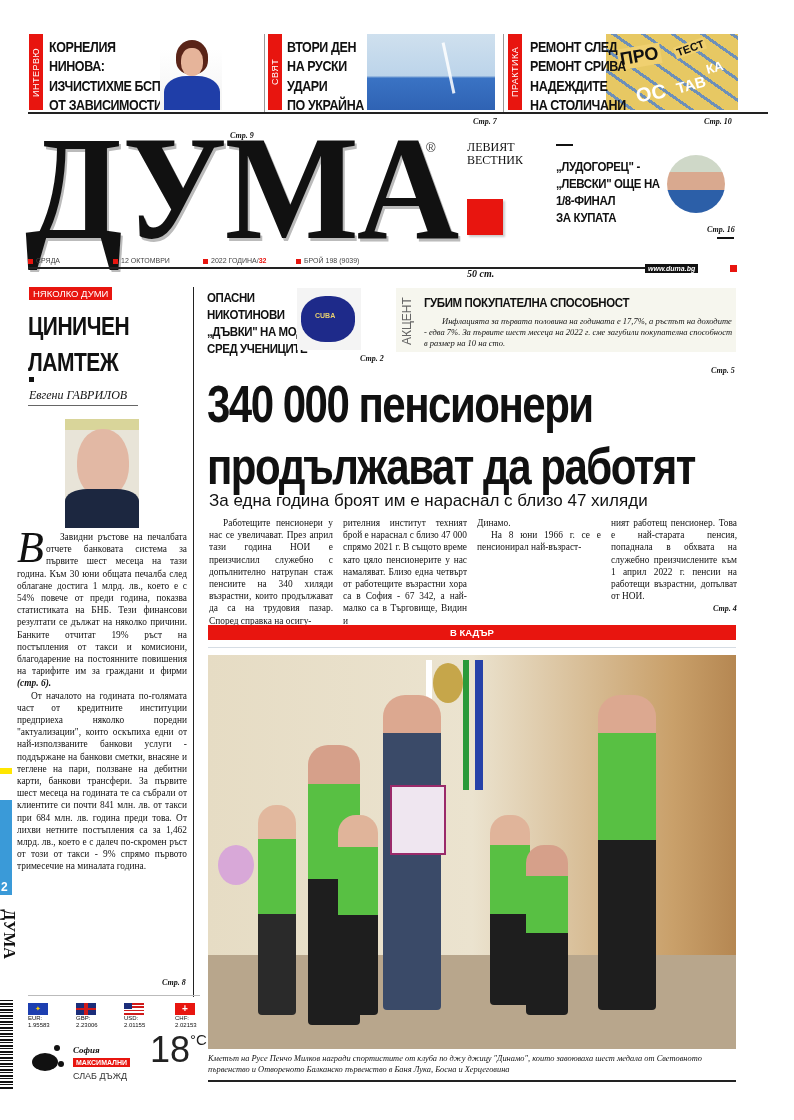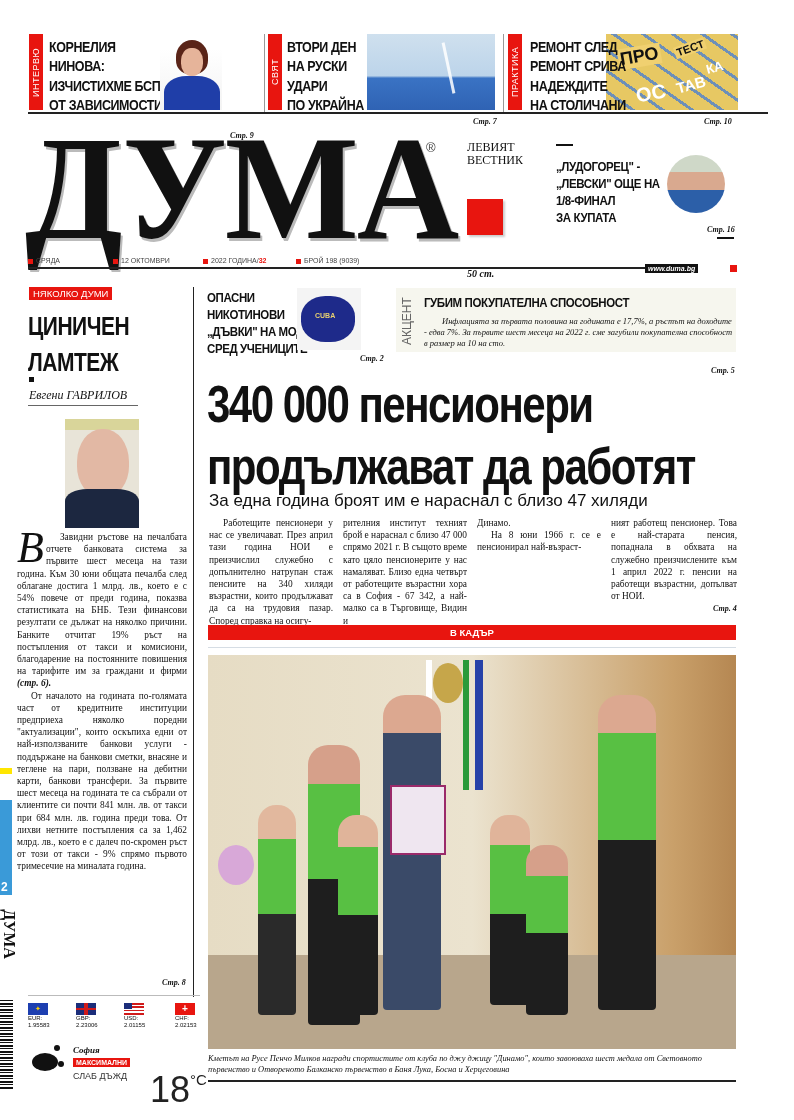--- a/index.html
+++ b/index.html
@@ -152,21 +152,21 @@
 </div>
 
 <div class="abs" style="left:30px;top:1045px;width:32px;height:32px;">
   <div style="position:absolute;left:2px;top:8px;width:26px;height:18px;border-radius:50%;background:#111;"></div>
   <div style="position:absolute;left:24px;top:0;width:6px;height:6px;border-radius:50%;background:#111;"></div>
   <div style="position:absolute;left:28px;top:16px;width:6px;height:6px;border-radius:50%;background:#111;"></div>
 </div>
 <div class="abs" style="left:73px;top:1045px;font-style:italic;font-weight:bold;font-size:9px;">София</div>
 <div class="abs" style="left:73px;top:1058px;background:#e8150f;color:#fff;font-family:'Liberation Sans',sans-serif;font-weight:bold;font-size:7px;padding:1px 3px;">МАКСИМАЛНИ</div>
 <div class="abs" style="left:73px;top:1071px;font-family:'Liberation Sans',sans-serif;font-size:9px;color:#333;">СЛАБ ДЪЖД</div>
-<div class="abs" style="left:150px;top:1070px;font-family:'Liberation Sans',sans-serif;font-size:36px;font-weight:100;line-height:40px;color:#222;">
+<div class="abs" style="left:150px;top:1030px;font-family:'Liberation Sans',sans-serif;font-size:36px;font-weight:100;line-height:40px;color:#222;">
   <span>18</span><span style="font-size:15px;vertical-align:top;line-height:20px;">°C</span>
 </div>
 
 <div class="teaser-head" style="left:207px;top:289px;font-size:11.5px;line-height:15px;">
   <div>ОПАСНИ</div>
     <div>НИКОТИНОВИ</div>
     <div>„ДЪВКИ" НА МОДА</div>
     <div>СРЕД УЧЕНИЦИТЕ</div>
 </div>
 <div class="photo" style="left:297px;top:288px;width:64px;height:62px;background:#f4f4f4;">

